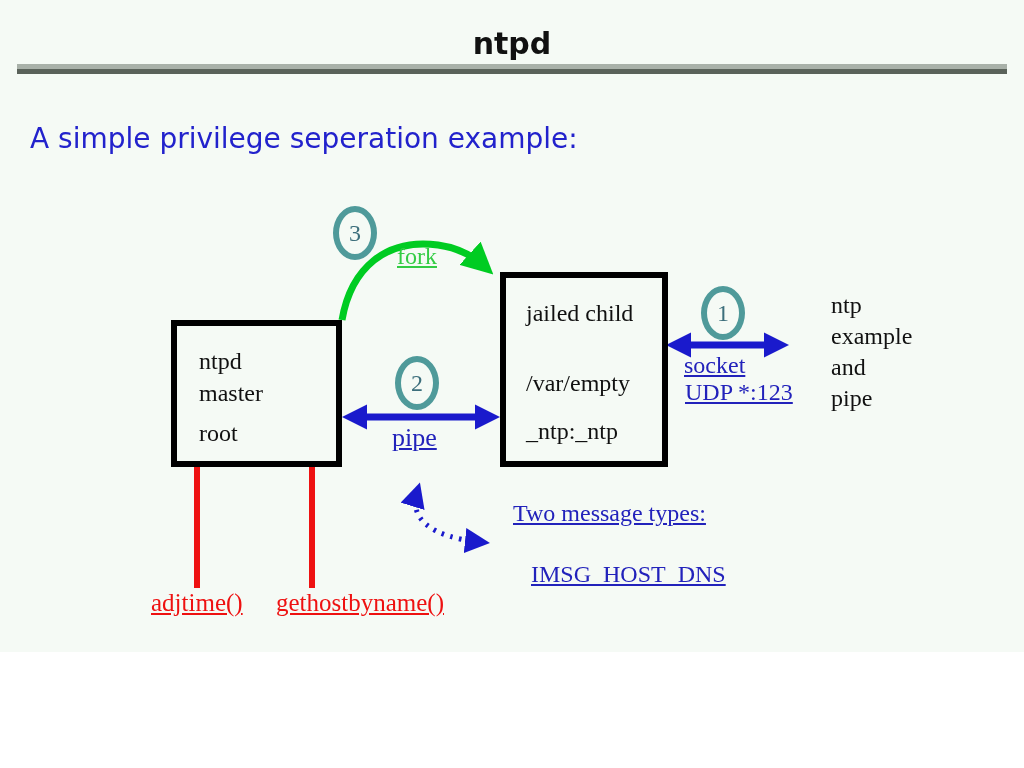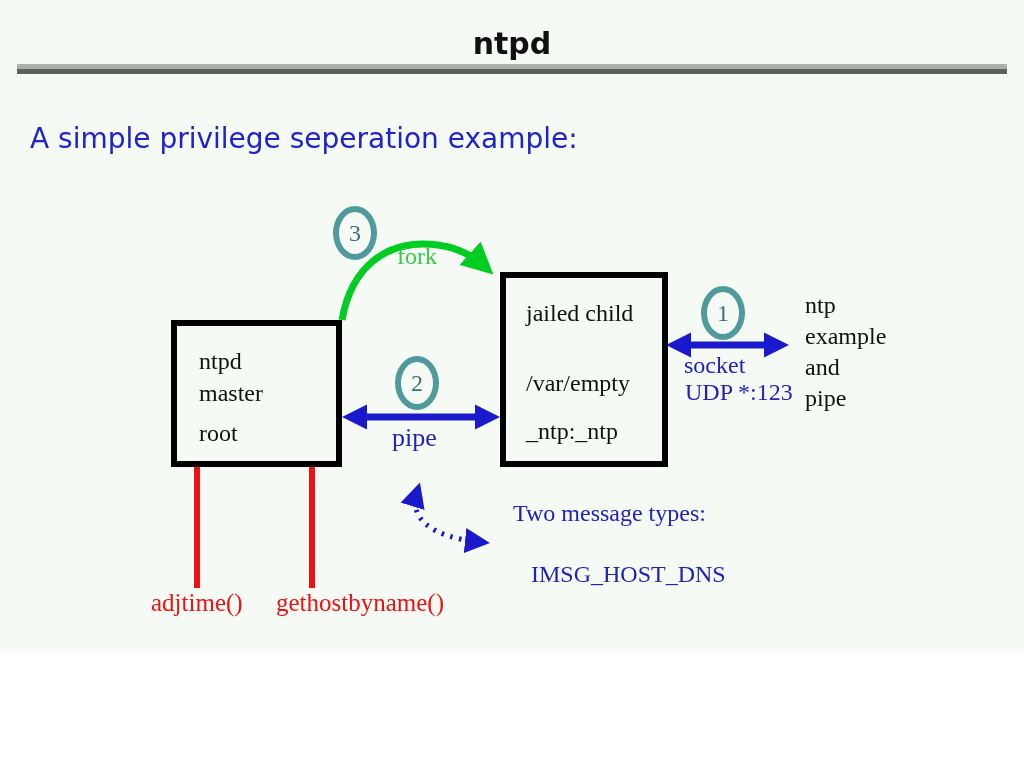--- a/index.html
+++ b/index.html
@@ -38,30 +38,30 @@
   .badge{
     position:absolute;box-sizing:border-box;
     width:44px;height:54px;
     border:6px solid #4f9a9a;border-radius:50%;
     display:flex;align-items:center;justify-content:center;
     font-size:24px;color:#3d6f7c;background:transparent;
   }
   .badge.b3{left:333px;top:206px;}
   .badge.b2{left:395px;top:356px;}
   .badge.b1{left:701px;top:286px;}
-  .lbl{position:absolute;font-size:24px;white-space:nowrap;}
+  .lbl{position:absolute;font-size:24px;white-space:nowrap;text-decoration:underline;}
   .lbl.blue{color:#2222bb;}
   .lbl.green{color:#33cc44;}
   .lbl.red{color:#ee1111;}
   .lbl.fork{left:397px;top:243px;}
   .lbl.pipe{left:392px;top:423px;font-size:26px;}
   .lbl.socket1{left:684px;top:352px;}
   .lbl.socket2{left:685px;top:379px;}
   .clients{position:absolute;left:805px;top:290px;font-size:24px;color:#111;line-height:31px;}
-  .clients span{display:block;}
+  .clients span{display:block;margin-left:26px;}
   .lbl.msgh{left:513px;top:500px;}
   .lbl.msg1{left:531px;top:531px;}
   .lbl.msg2{left:531px;top:561px;}
   .lbl.sys1{left:151px;top:589px;font-size:25px;}
   .lbl.sys2{left:276px;top:589px;font-size:25px;}
   svg.connectors{position:absolute;left:0;top:0;}
 </style>
 </head>
 <body>
 

